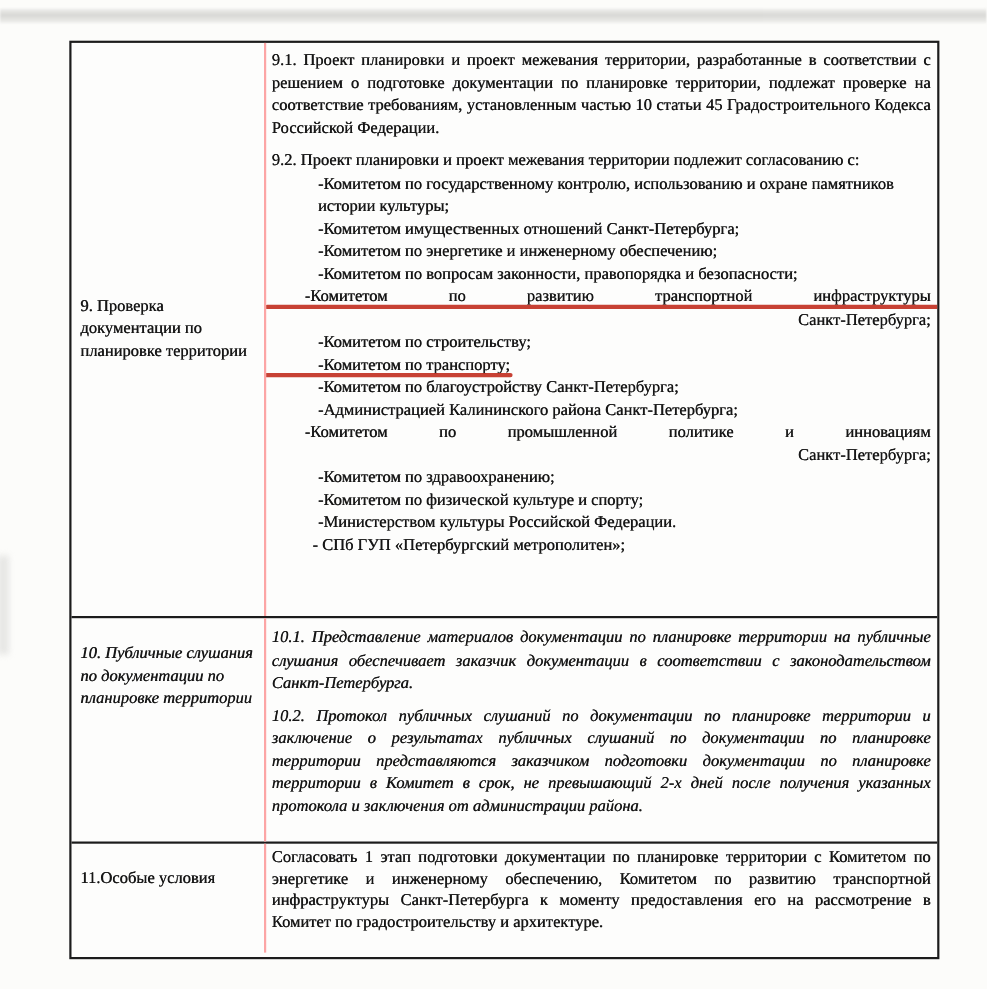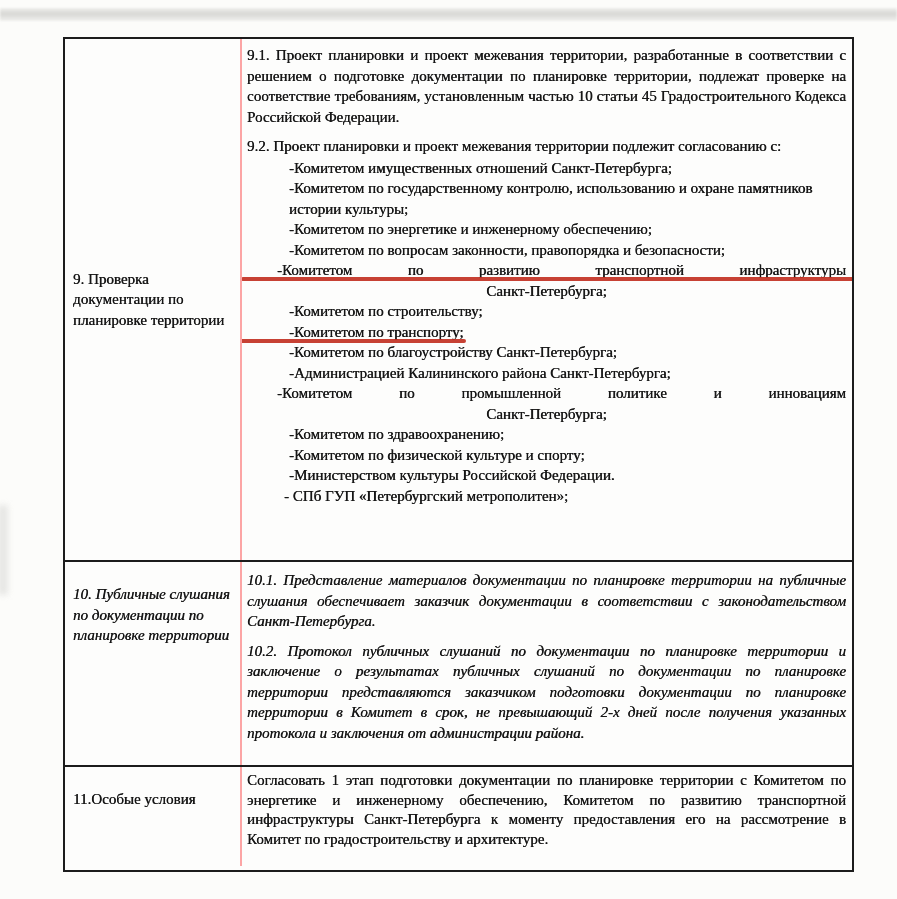--- a/index.html
+++ b/index.html
@@ -51,21 +51,21 @@
   .para:last-child { margin-bottom:0; }
   .p92 { margin-bottom:1px; }
 
   .list { text-align:left; }
   .item { padding-left:42px; text-align:left; }
   .item-wrap2 { }
   .jline {
     position:relative; padding-left:30px;
     text-align:justify; text-align-last:justify;font-family:Liberation Serif, serif;
   }
-  .cont { padding-left:0; text-align:center; }
+  .cont { padding-left:0; text-align:right; }
   .rline { position:relative; }
 
   .redbar {
     position:absolute; height:4px;
     background:var(--underline-red,#c23123);
     border-radius:2px; display:block; opacity:.92;
   }
   .jline .redbar { left:-6px; right:-14px; bottom:0; }
   .rline .redbar { left:-9px; right:-11px; bottom:-3.5px; }
 </style>
@@ -79,22 +79,22 @@
   <div class="doc-table">
 
     <div class="trow row9">
       <div class="cell cell-left valign-center">
         <div class="label-box">9.  Проверка документации по планировке территории</div>
       </div>
       <div class="cell cell-right">
         <p class="para">9.1.  Проект планировки и проект межевания территории, разработанные в соответствии с решением о подготовке документации по планировке территории, подлежат проверке на соответствие требованиям, установленным частью 10 статьи 45 Градостроительного Кодекса Российской Федерации.</p>
         <p class="para p92">9.2.  Проект планировки и проект межевания территории подлежит согласованию с:</p>
         <div class="list">
+          <div class="item">-Комитетом по государственному контролю, использованию и охране памятников истории культуры;</div>
           <div class="item">-Комитетом имущественных отношений Санкт-Петербурга;</div>
-          <div class="item">-Комитетом по государственному контролю, использованию и охране памятников истории культуры;</div>
           <div class="item">-Комитетом по энергетике и инженерному обеспечению;</div>
           <div class="item">-Комитетом по вопросам законности, правопорядка и безопасности;</div>
           <div class="item-wrap2">
             <div class="jline">-Комитетом по развитию транспортной инфраструктуры</div>
             <div class="jline" style="padding:0;height:0;">
                 <i class="redbar"></i>
               </div>
             <div class="cont">Санкт-Петербурга;</div>
           </div>
           <div class="item">-Комитетом по строительству;</div>

